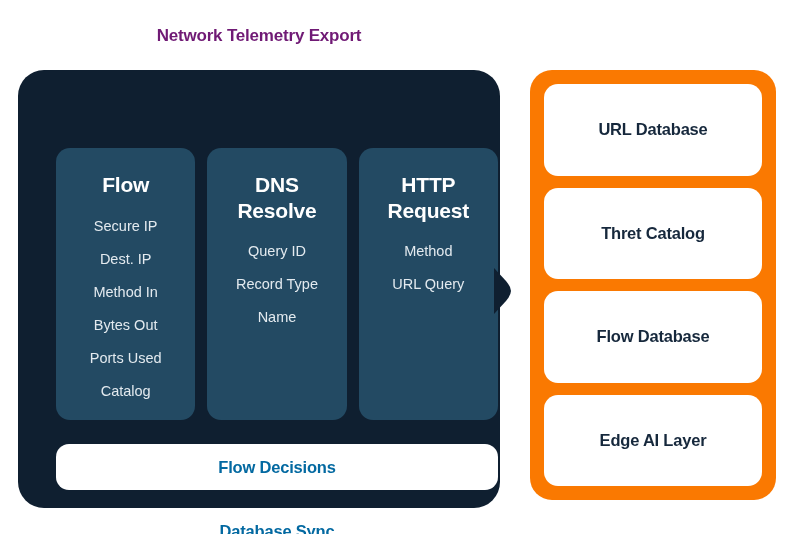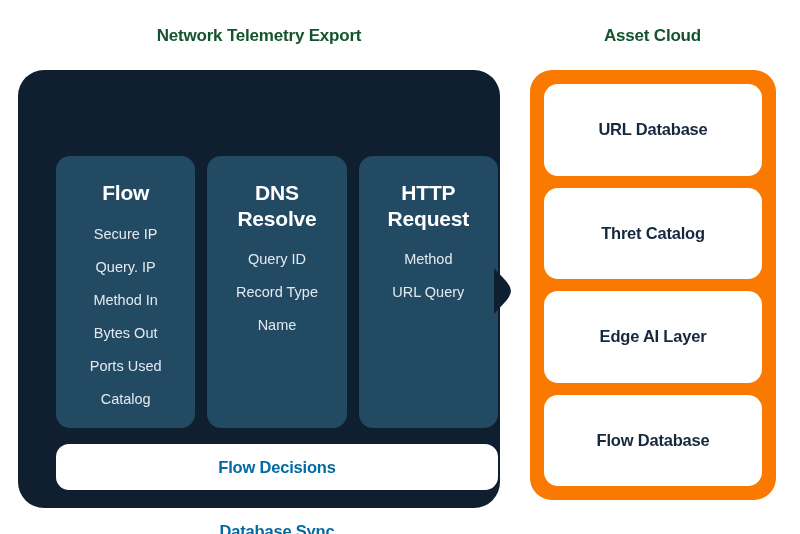--- a/index.html
+++ b/index.html
@@ -19,21 +19,21 @@
     position: absolute;
     inset: 0;
     width: 800px;
     height: 534px;
   }
 
   
   .panel-title {
     position: absolute;
     font-weight: bold;
-    color: #14532d;
+    color: #701a75;
     font-size: 17px;
     letter-spacing: -0.2px;
     text-align: center;
     white-space: nowrap;
     line-height: 1;
   }
   #title-left  { left: 18px;  top: 27px; width: 482px; }
   #title-right { left: 530px; top: 27px; width: 245px; }
 
   
@@ -54,21 +54,21 @@
     top: 268px;
     width: 26px;
     height: 46px;
   }
   #flow-arrow svg { display: block; }
 
   
   #protocol-row {
     position: absolute;
     left: 38px;
-    top: 86px;
+    top: 78px;
     width: 442px;
     height: 272px;
     display: flex;
     gap: 12px;
   }
   .protocol-card {
     flex: 1 1 0;
     background: #234a63;
     border-radius: 14px;
     display: flex;
@@ -150,31 +150,30 @@
     text-align: center;
   }
 </style>
 </head>
 <body>
 
 <div id="stage">
 
   <div class="panel-title" id="title-left">Network Telemetry Export</div>
 
-  <div class="panel-title" id="title-right">Asset Cloud</div>
 
   <div id="telemetry-panel">
 
     <div id="protocol-row">
 
       <div class="protocol-card">
         <div class="card-heading">Flow</div>
         <div class="field-list">
           <div class="field-item">Secure IP</div>
-          <div class="field-item">Query. IP</div>
+          <div class="field-item">Dest. IP</div>
           <div class="field-item">Method In</div>
           <div class="field-item">Bytes Out</div>
           <div class="field-item">Ports Used</div>
           <div class="field-item">Catalog</div>
         </div>
       </div>
 
       <div class="protocol-card">
         <div class="card-heading">DNS
 Resolve</div>
@@ -204,17 +203,17 @@
 
   <div id="flow-arrow">
     <svg width="26" height="46" viewBox="0 0 26 46" xmlns="http://www.w3.org/2000/svg">
       <path d="M0 0 L12 13 Q17 19 17 23 Q17 27 12 33 L0 46 Z" fill="#0f1f30"></path>
     </svg>
   </div>
 
   <div id="asset-cloud-panel">
     <div class="asset-card">URL Database</div>
     <div class="asset-card">Thret Catalog</div>
+    <div class="asset-card">Flow Database</div>
     <div class="asset-card">Edge AI Layer</div>
-    <div class="asset-card">Flow Database</div>
   </div>
 
 </div>
 
 </body></html>

